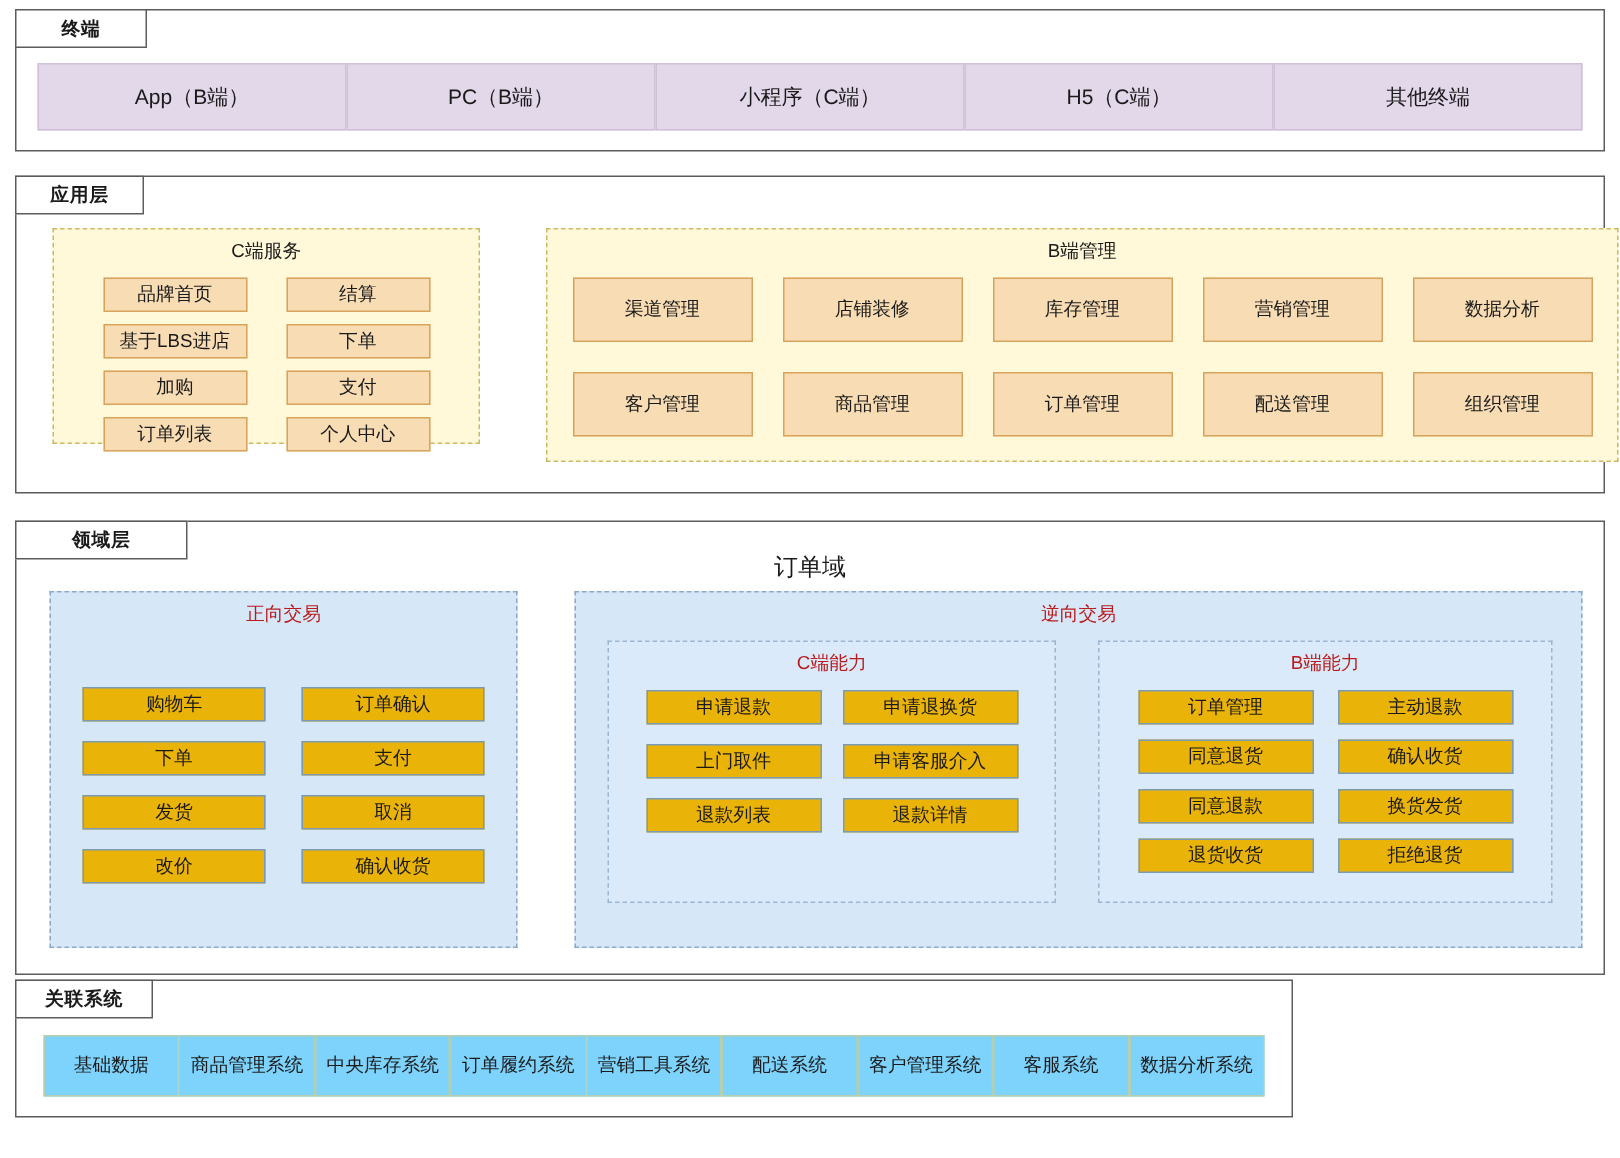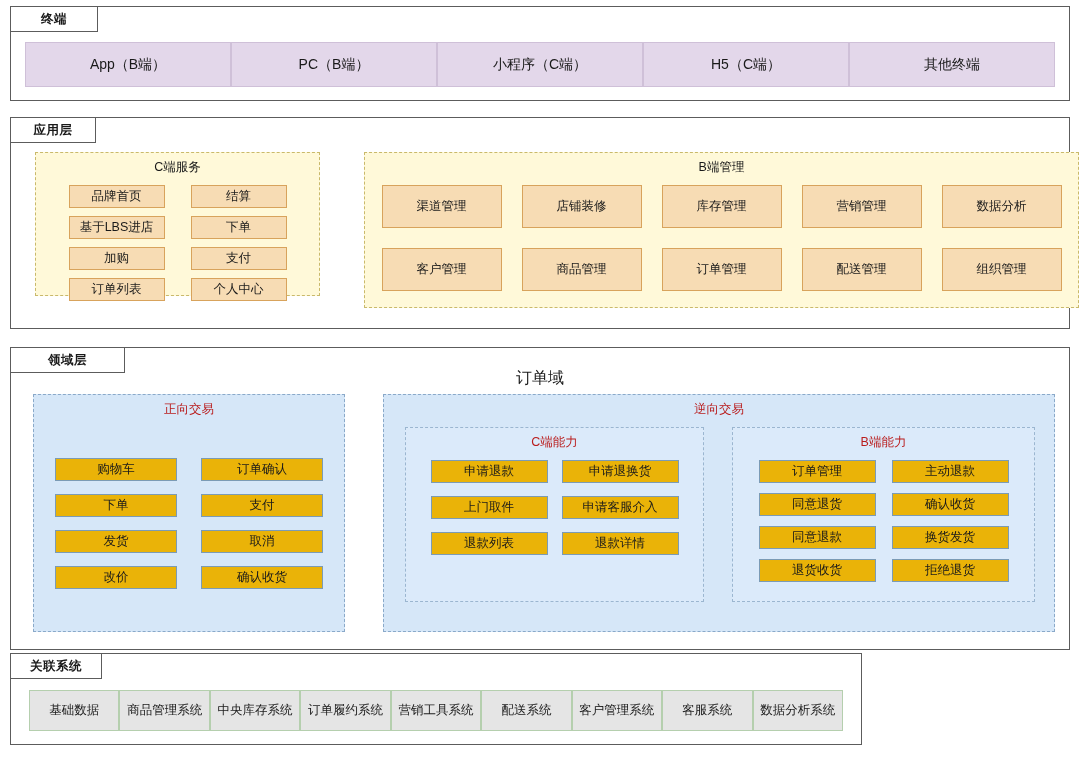--- a/index.html
+++ b/index.html
@@ -199,21 +199,21 @@
   .rel-row {
     position: absolute;
     left: 18px; right: 18px; top: 36px;
     display: flex;
     justify-content: space-between;
   }
   .cell-green {
     width: 98px;
     height: 41px;
     box-sizing: border-box;
-    background: #e5e5e5;
+    background: #7dd3fc;
     border: 1px solid #b5cfae;
     display: flex;
     align-items: center;
     justify-content: center;
     font-size: 12.5px;
     color: #1a1a1a;
     text-align: center;
     line-height: 1.15;
   }
 </style>

